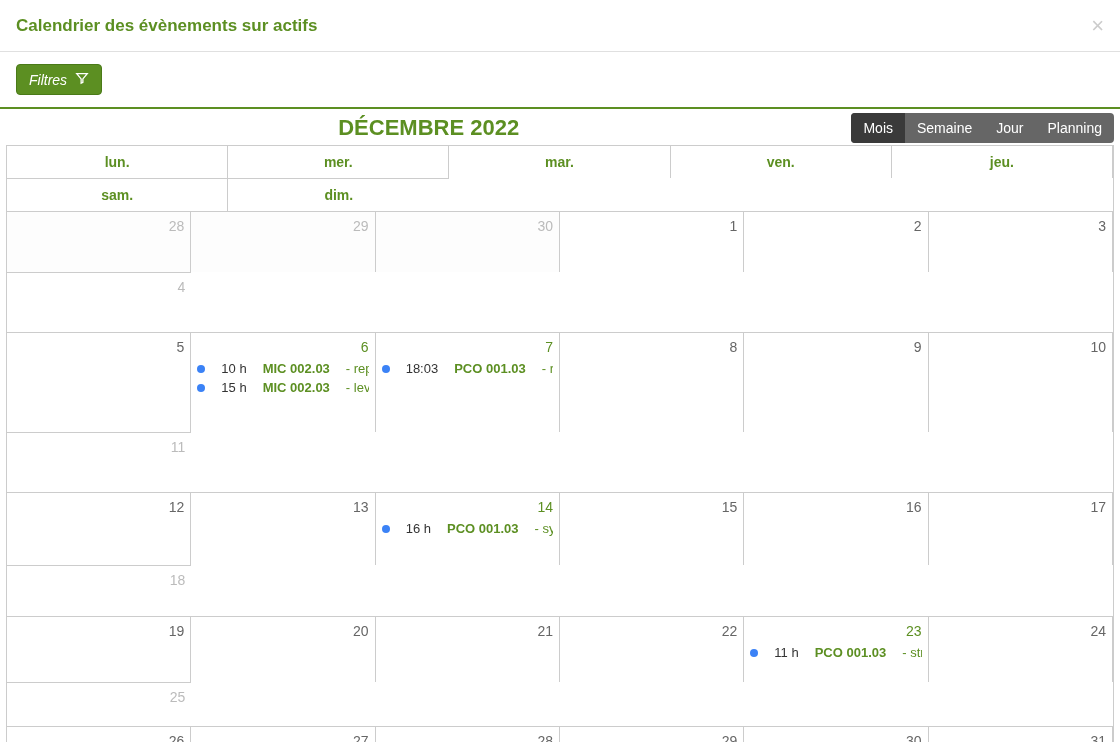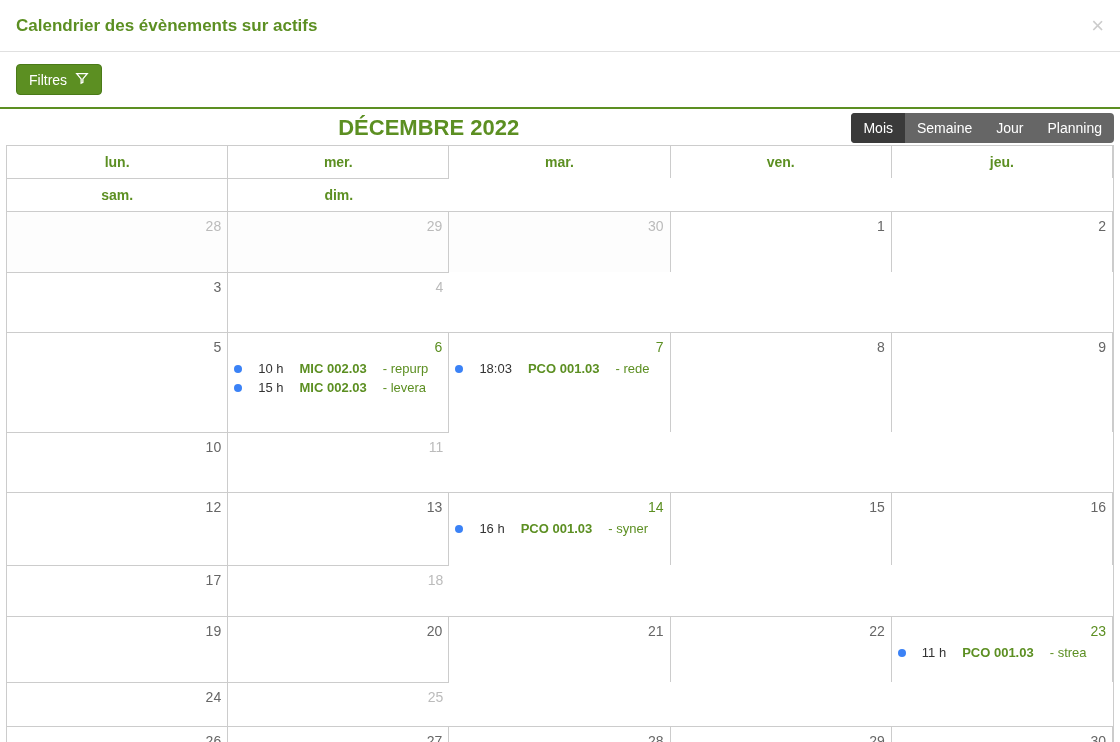--- a/index.html
+++ b/index.html
@@ -38,20 +38,21 @@
     display: inline-flex;
     align-items: center;
     gap: 8px;
     background: #5c8f22;
     color: #fff;
     border: 1px solid #4a7a18;
     border-radius: 4px;
     padding: 6px 12px;
     font-size: 14px;
     cursor: pointer;
+    font-style: italic;
   }
   .filters-btn svg { width: 14px; height: 14px; }
   .cal-wrap {
     padding: 4px 6px 0 6px;
   }
   .cal-controls {
     display: flex;
     align-items: center;
     justify-content: space-between;
     margin-bottom: 2px;
@@ -124,21 +125,21 @@
     font-weight: 700;
     color: #5c8f22;
   }
   .day-header:last-child { border-right: none; }
   .weeks {
     display: grid;
     grid-template-rows: 121px 160px 124px 110px 60px;
   }
   .week {
     display: grid;
-    grid-template-columns: repeat(5, 1fr);
+    grid-template-columns: repeat(6, 1fr);
   }
   .day {
     border-top: 1px solid #ccc;
     border-right: 1px solid #ccc;
     padding: 4px 6px;
     position: relative;
     overflow: hidden;
     background: #fff;
   }
   .day:last-child { border-right: none; }

